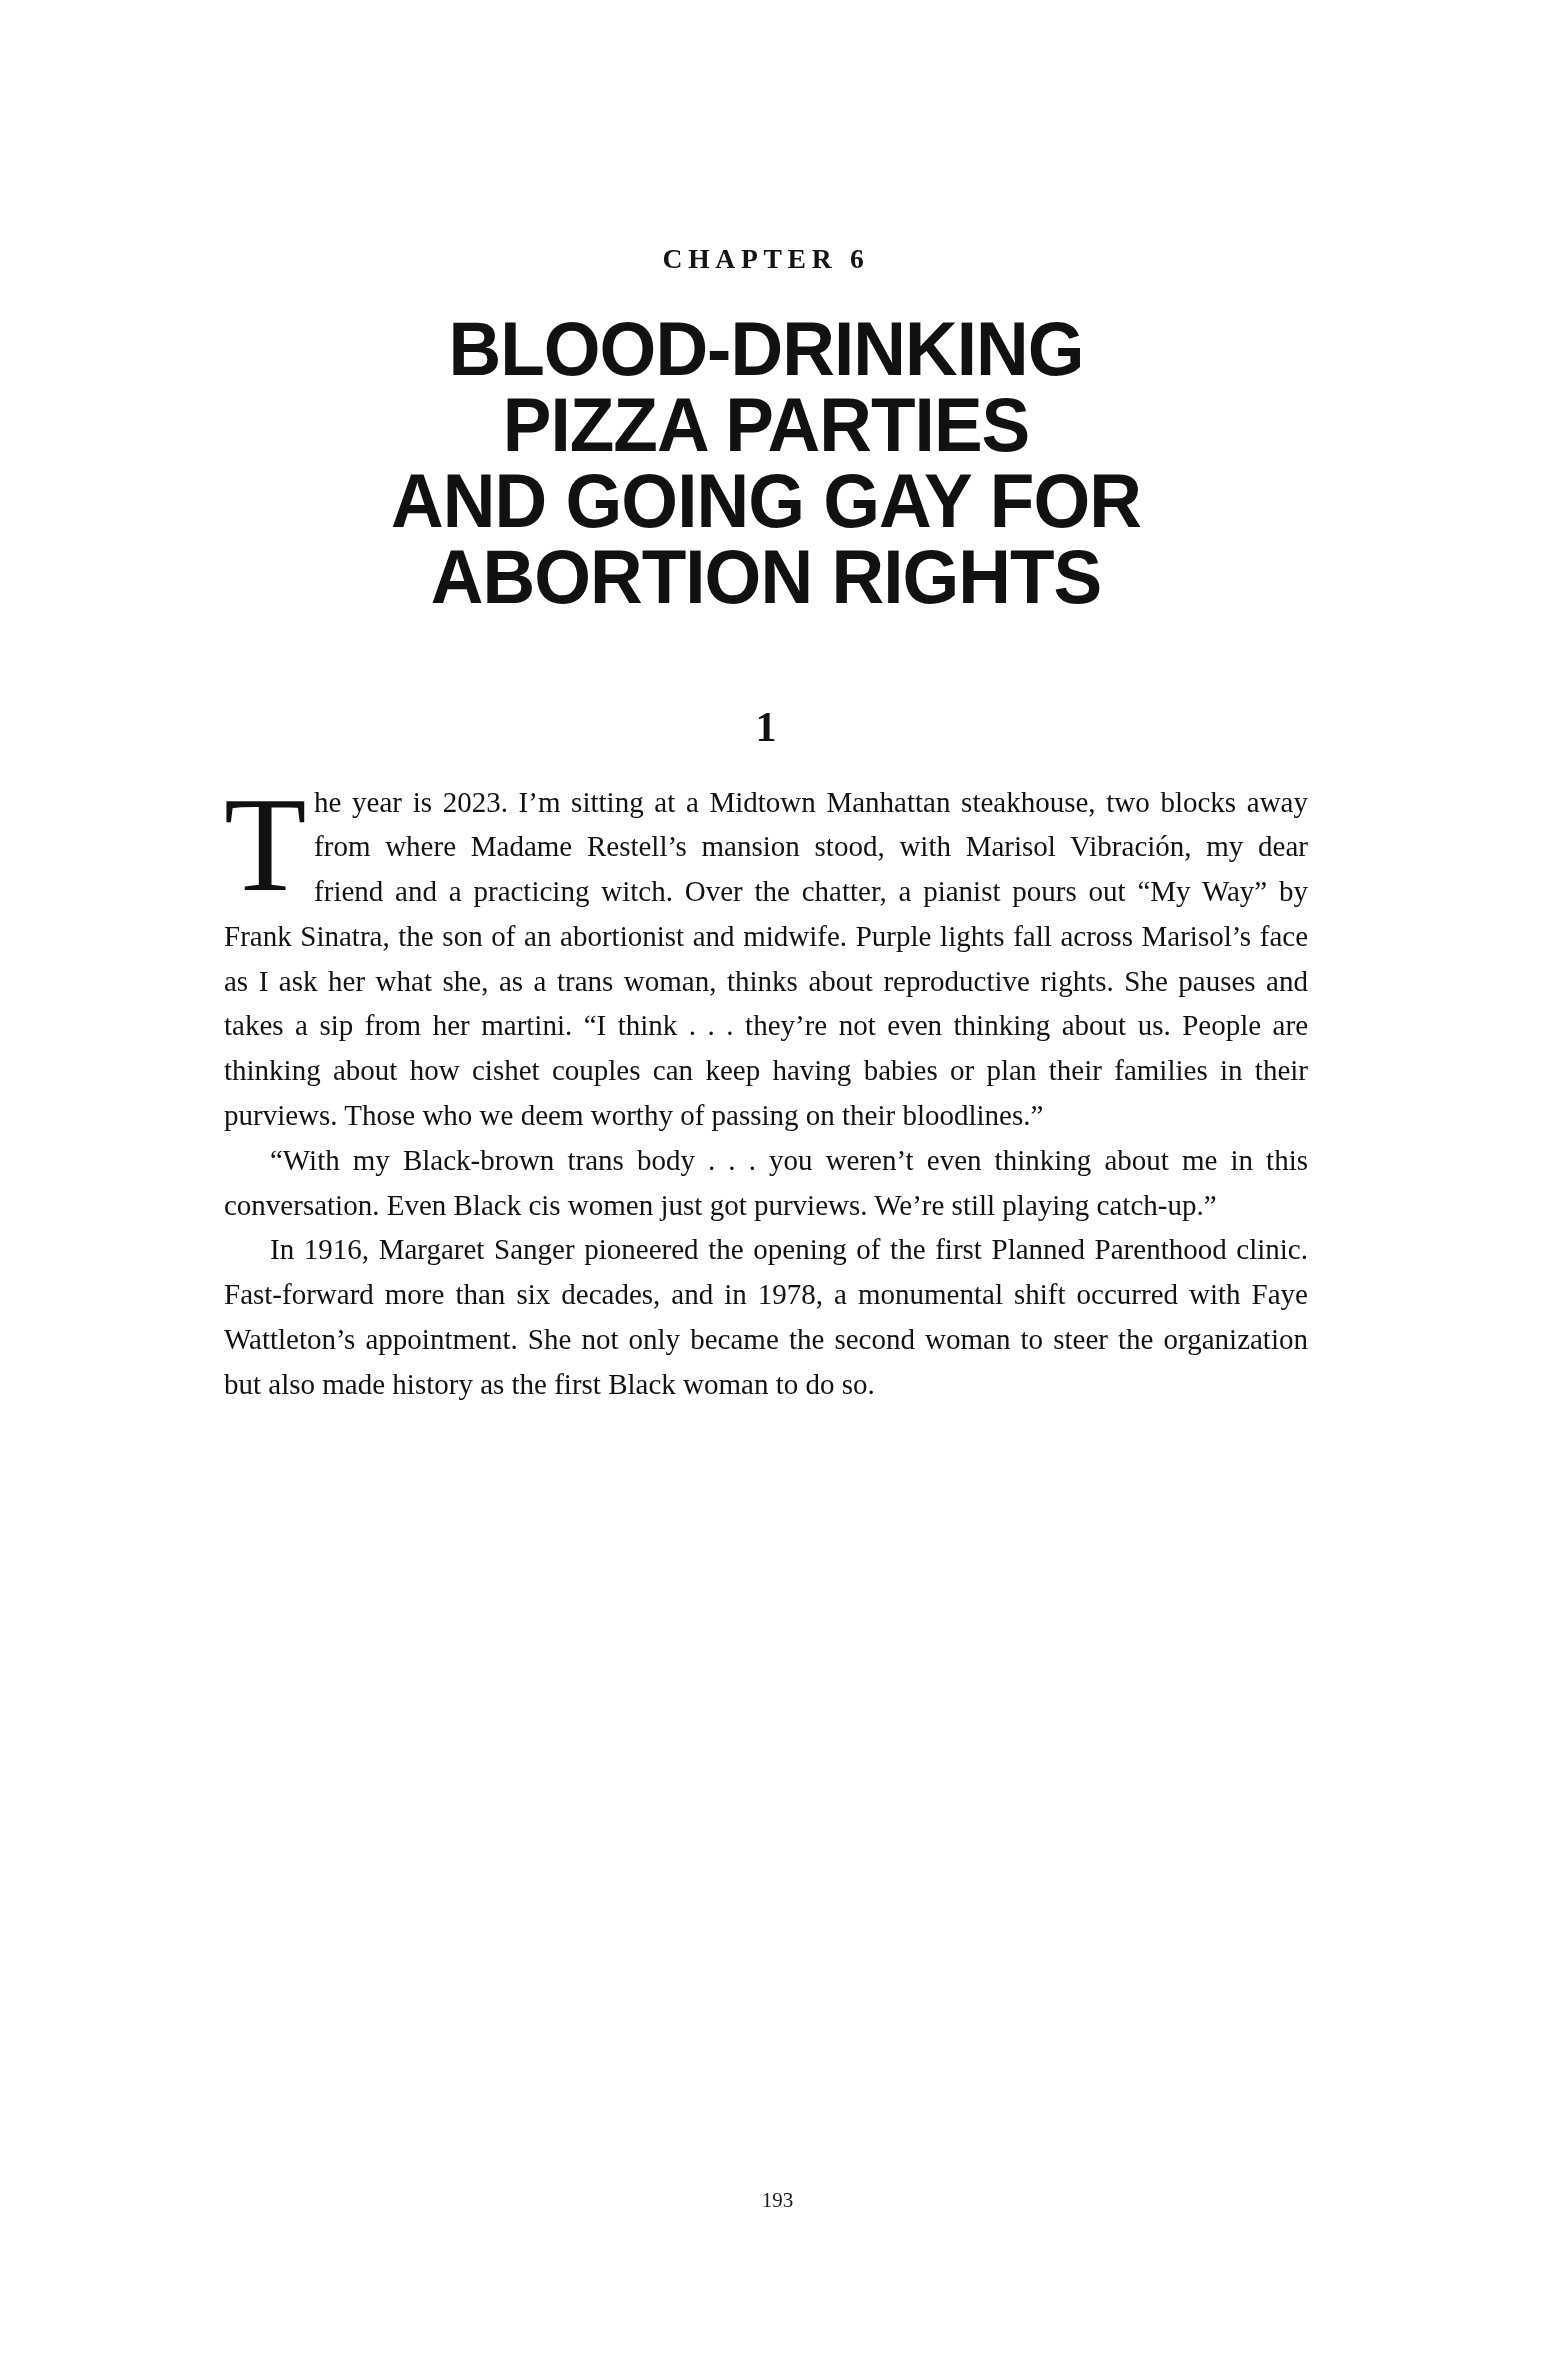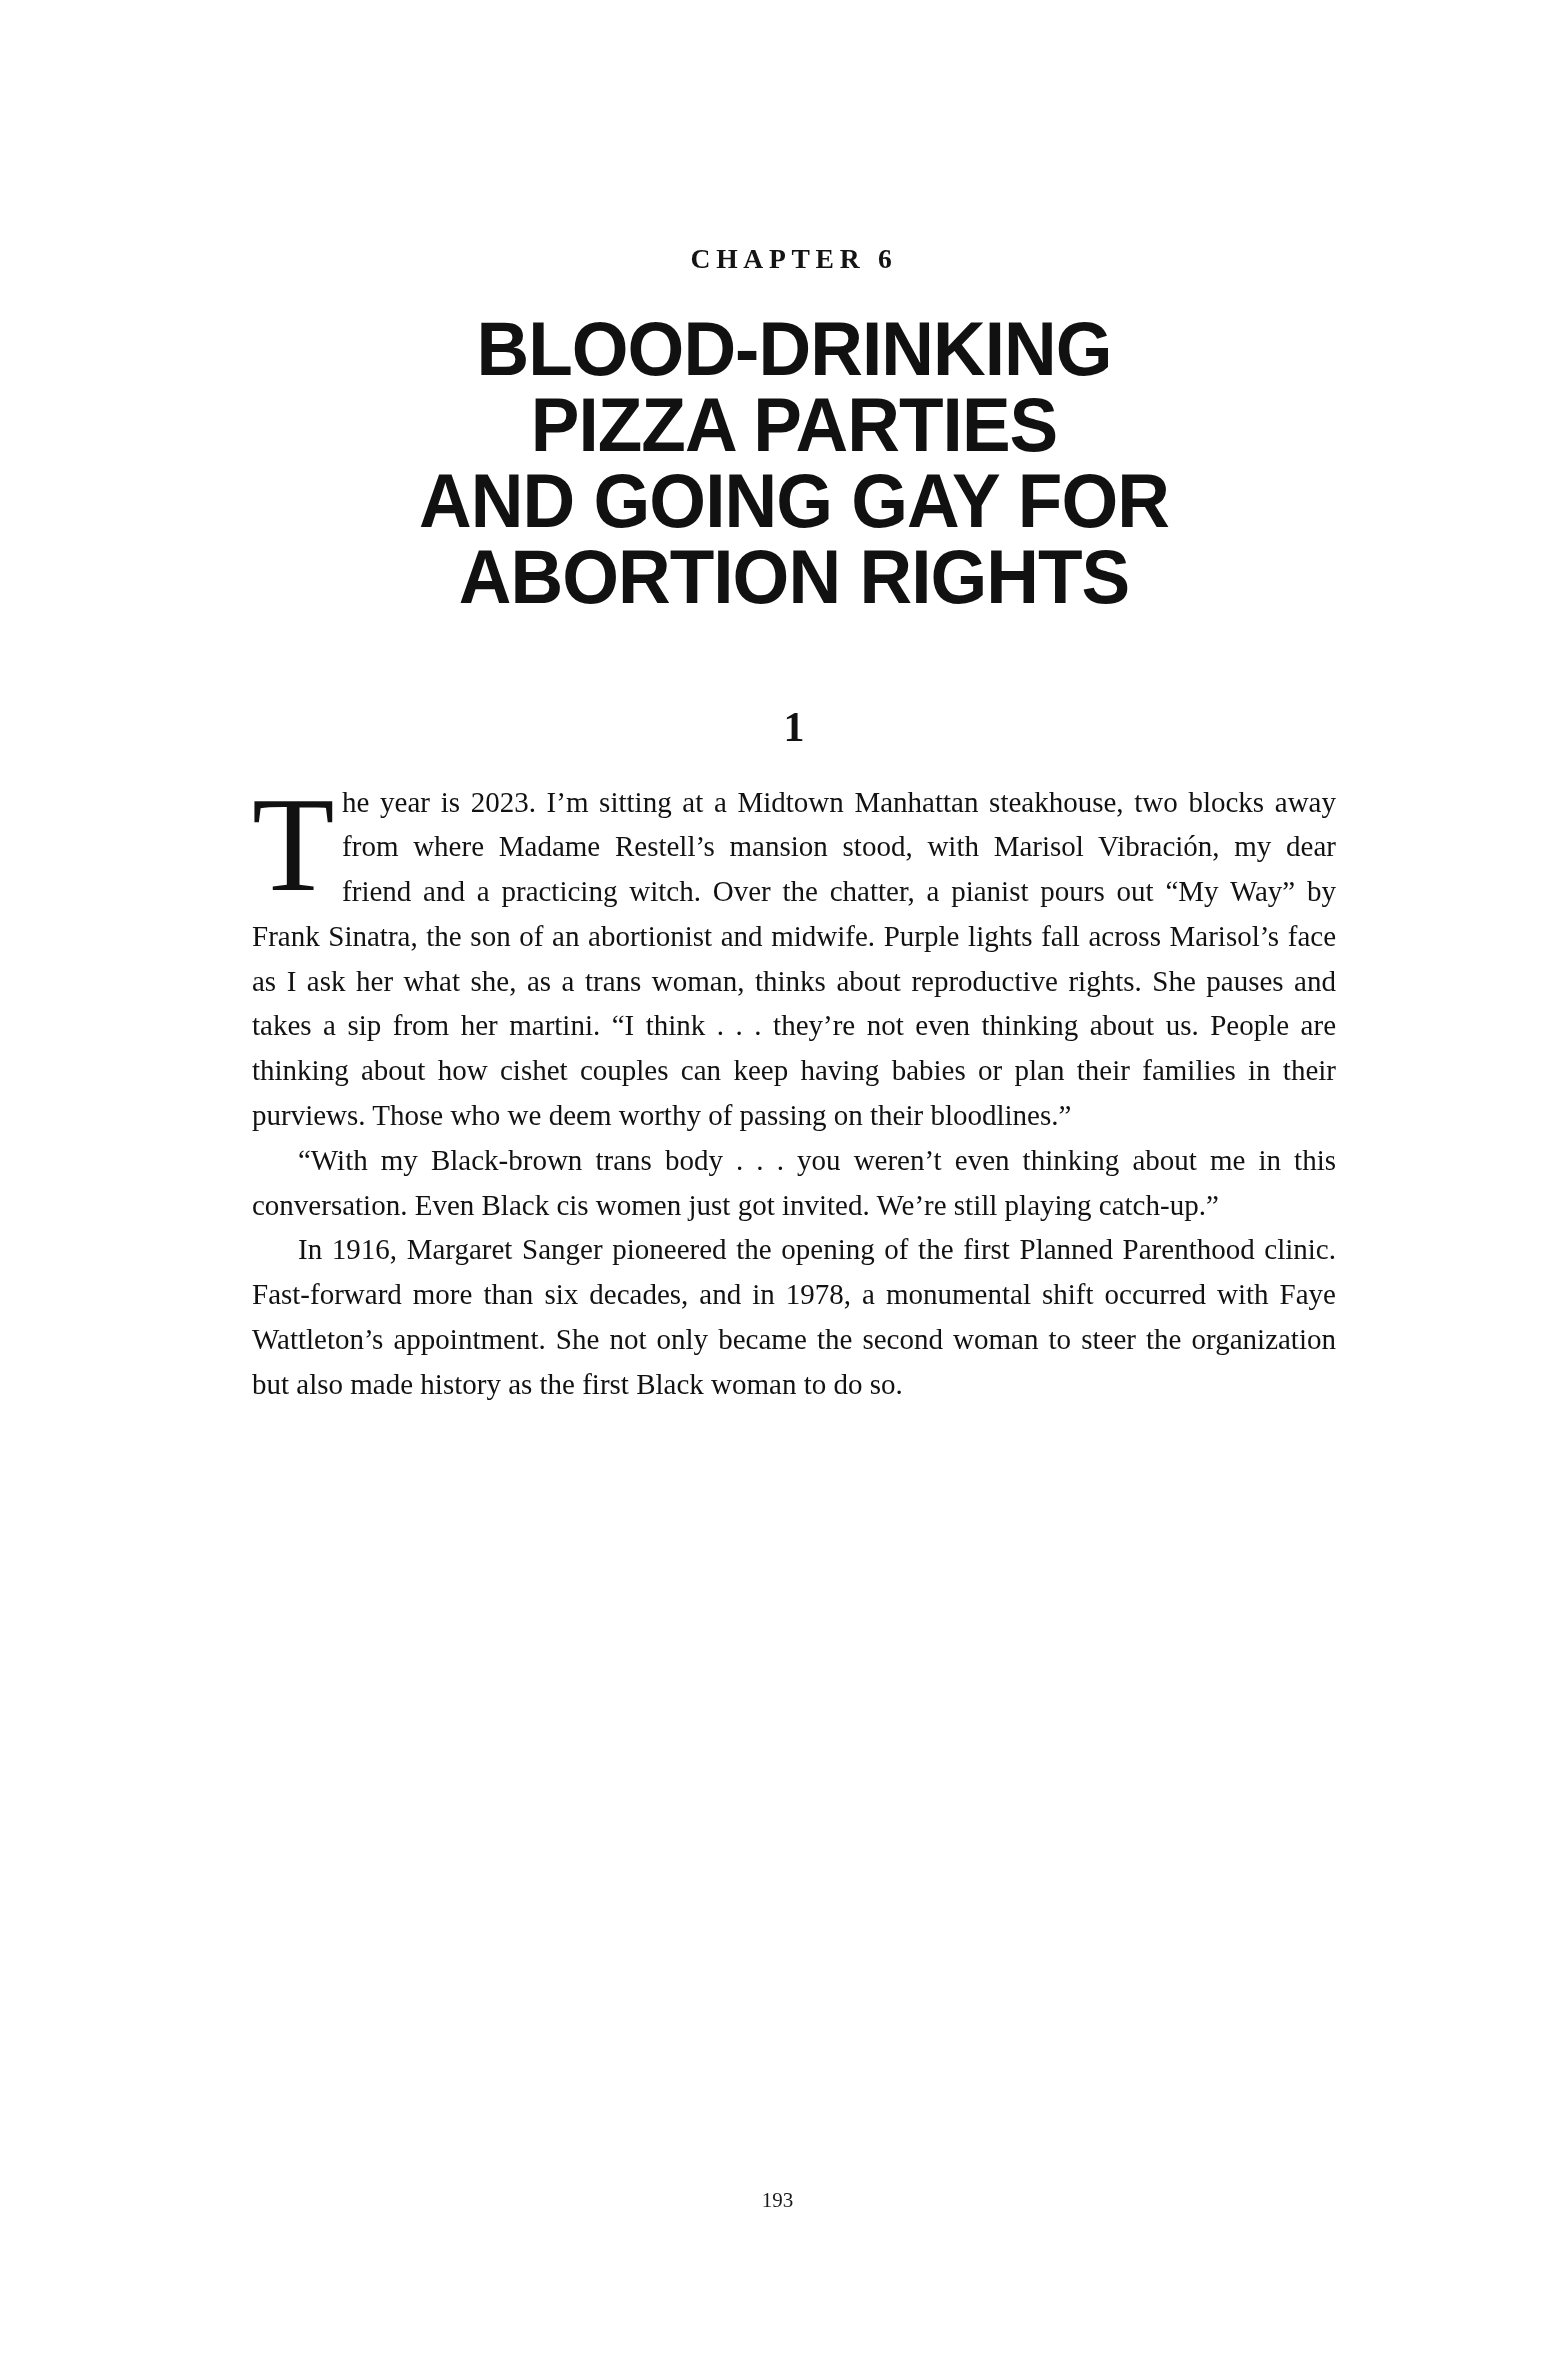--- a/index.html
+++ b/index.html
@@ -16,21 +16,21 @@
   }
   .page {
     position: relative;
     width: 1563px;
     height: 2358px;
     background: #ffffff;
     box-sizing: border-box;
   }
   .content {
     position: absolute;
-    left: 252px;
+    left: 224px;
     top: 0;
     width: 1084px;
   }
   .chapter-label {
     margin-top: 243px;
     text-align: center;
     font-family: "Liberation Serif", serif;
     font-weight: bold;
     font-size: 27.6px;
     letter-spacing: 5.7px;
@@ -109,21 +109,21 @@
       <span class="line">BLOOD-DRINKING</span>
       <span class="line">PIZZA PARTIES</span>
       <span class="line">AND GOING GAY FOR</span>
       <span class="line">ABORTION RIGHTS</span>
     </h1>
 
     <div class="section-number">1</div>
 
     <div class="body-text">
       <p class="first"><span class="dropcap">T</span><span>he year is 2023. I’m sitting at a Midtown Manhattan steakhouse, two blocks away from where Madame Restell’s mansion stood, with Marisol Vibración, my dear friend and a practicing witch. Over the chatter, a pianist pours out “My Way” by Frank Sinatra, the son of an abortionist and midwife. Purple lights fall across Marisol’s face as I ask her what she, as a trans woman, thinks about reproductive rights. She pauses and takes a sip from her martini. “I think . . . they’re not even thinking about us. People are thinking about how cishet couples can keep having babies or plan their families in their purviews. Those who we deem worthy of passing on their bloodlines.”</span></p>
-      <p>“With my Black-brown trans body . . . you weren’t even thinking about me in this conversation. Even Black cis women just got invited. We’re still playing catch-up.”</p>
+      <p>“With my Black-brown trans body . . . you weren’t even thinking about me in this conversation. Even Black cis women just got purviews. We’re still playing catch-up.”</p>
       <p>In 1916, Margaret Sanger pioneered the opening of the first Planned Parenthood clinic. Fast-forward more than six decades, and in 1978, a monumental shift occurred with Faye Wattleton’s appointment. She not only became the second woman to steer the organization but also made history as the first Black woman to do so.</p>
     </div>
 
   </div>
 
   <div class="folio">193</div>
 </div>
 
 
 </body></html>

